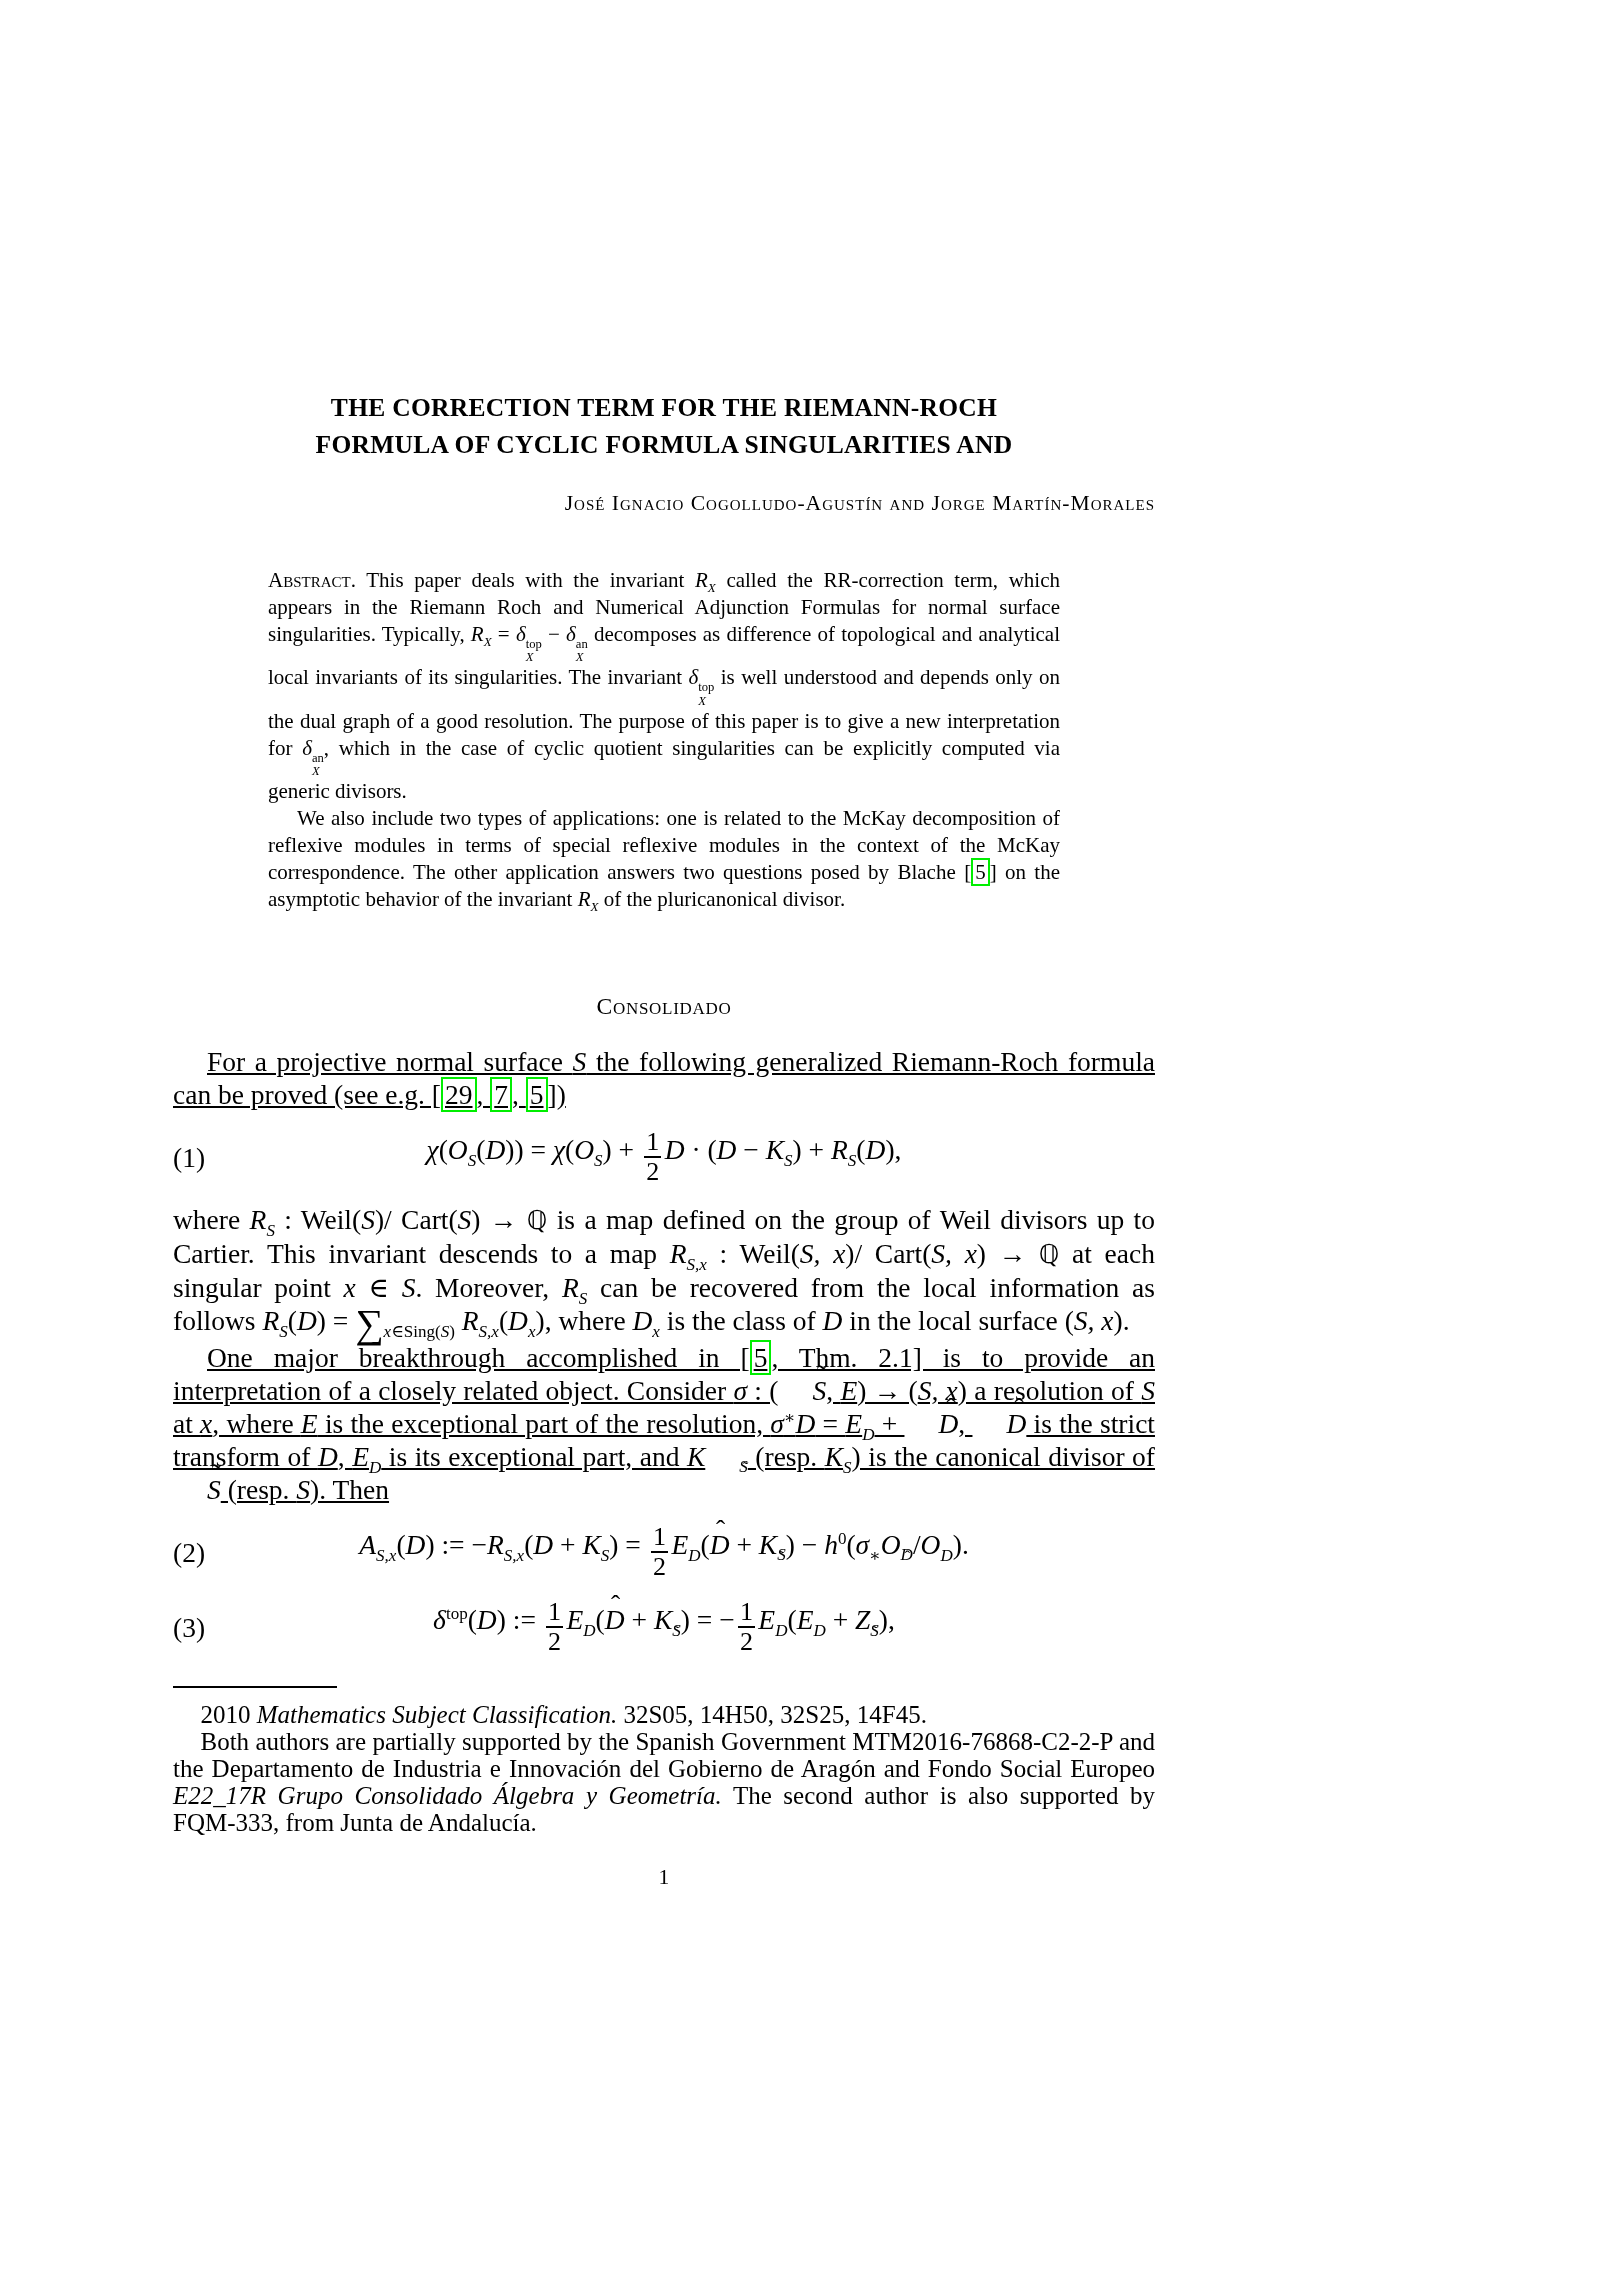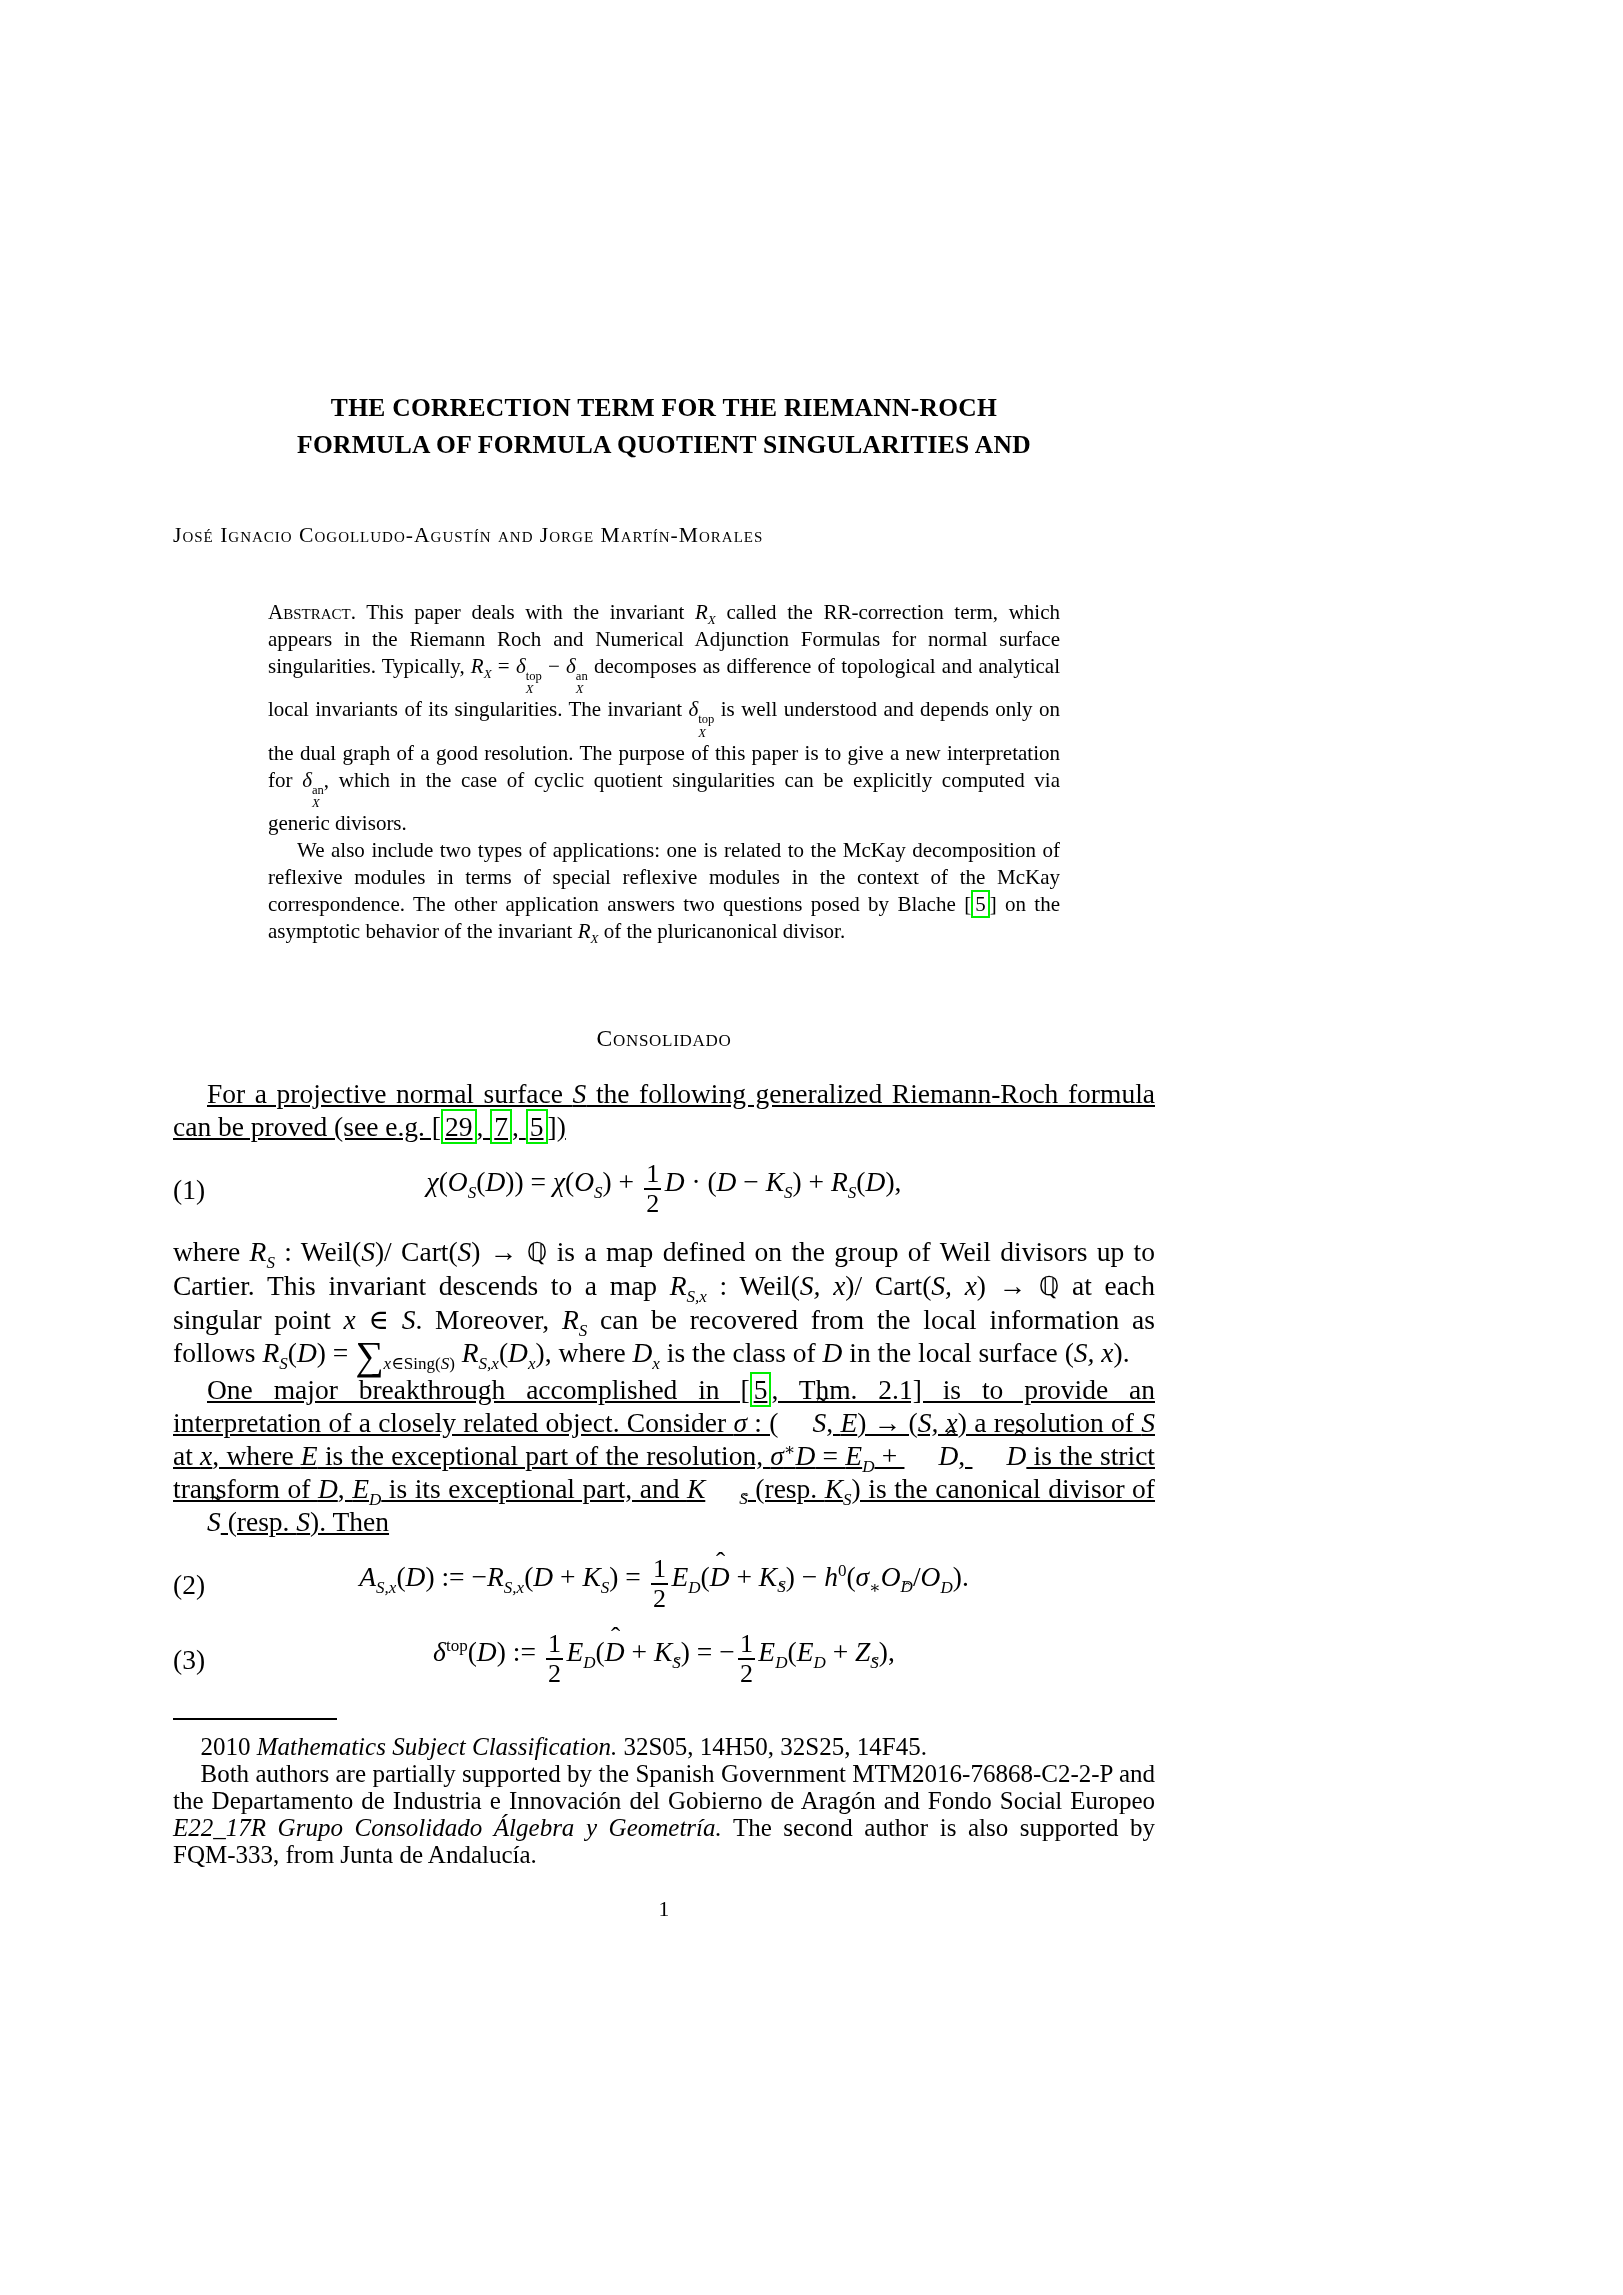--- a/index.html
+++ b/index.html
@@ -6,21 +6,21 @@
   .page{
     width:1328px;height:2295px;background:#ffffff;color:#000;
     font-family:"Liberation Serif","DejaVu Serif",serif;
     position:relative;box-sizing:border-box;overflow:hidden;
   }
   .textblock{width:982px;margin:0 auto;padding-top:389px;}
 
   .title{font-size:25.5px;font-weight:bold;text-align:center;line-height:37px;margin:0;letter-spacing:0.3px;}
   .title .tline{display:block;}
 
-  .authors{margin-top:60px;text-align:left;font-variant:small-caps;font-size:21.6px;letter-spacing:1px;}
+  .authors{margin-top:28px;text-align:right;font-variant:small-caps;font-size:21.6px;letter-spacing:1px;}
 
   .abstract{width:792px;margin:51px auto 0;font-size:21px;line-height:27px;text-align:justify;}
   .abstract p{margin:0;}
   .abstract p.indent{text-indent:29px;}
   .abs-label{font-variant:small-caps;}
 
   .sc{font-variant:small-caps;font-weight:normal;}
   .section-heading{margin:80px 0 0;text-align:center;font-size:23.6px;letter-spacing:0.7px;}
 
   .body-p{font-size:27.5px;line-height:33px;text-align:justify;margin:0;}
@@ -48,21 +48,21 @@
   .page-number{text-align:center;font-size:21.6px;margin-top:29px;}
 </style>
 </head>
 <body>
 
 <div class="page">
   <div class="textblock">
 
     <h1 class="title">
       <span class="tline">THE CORRECTION TERM FOR THE RIEMANN-ROCH</span>
-      <span class="tline">FORMULA OF FORMULA QUOTIENT SINGULARITIES AND</span>
+      <span class="tline">FORMULA OF CYCLIC FORMULA SINGULARITIES AND</span>
     </h1>
 
     <div class="authors">José Ignacio Cogolludo-Agustín and Jorge Martín-Morales</div>
 
     <div class="abstract">
       <p><span class="abs-label">Abstract.</span> <span>This paper deals with the invariant <i>R<sub>X</sub></i> called the RR-correction term, which appears in the Riemann Roch and Numerical Adjunction Formulas for normal surface singularities. Typically, <i>R<sub>X</sub></i> = <i>δ</i><span class="ss">
               <span class="t">top</span>
               <span class="b"><i>X</i></span>
             </span> − <i>δ</i><span class="ss">
               <span class="t">an</span>

